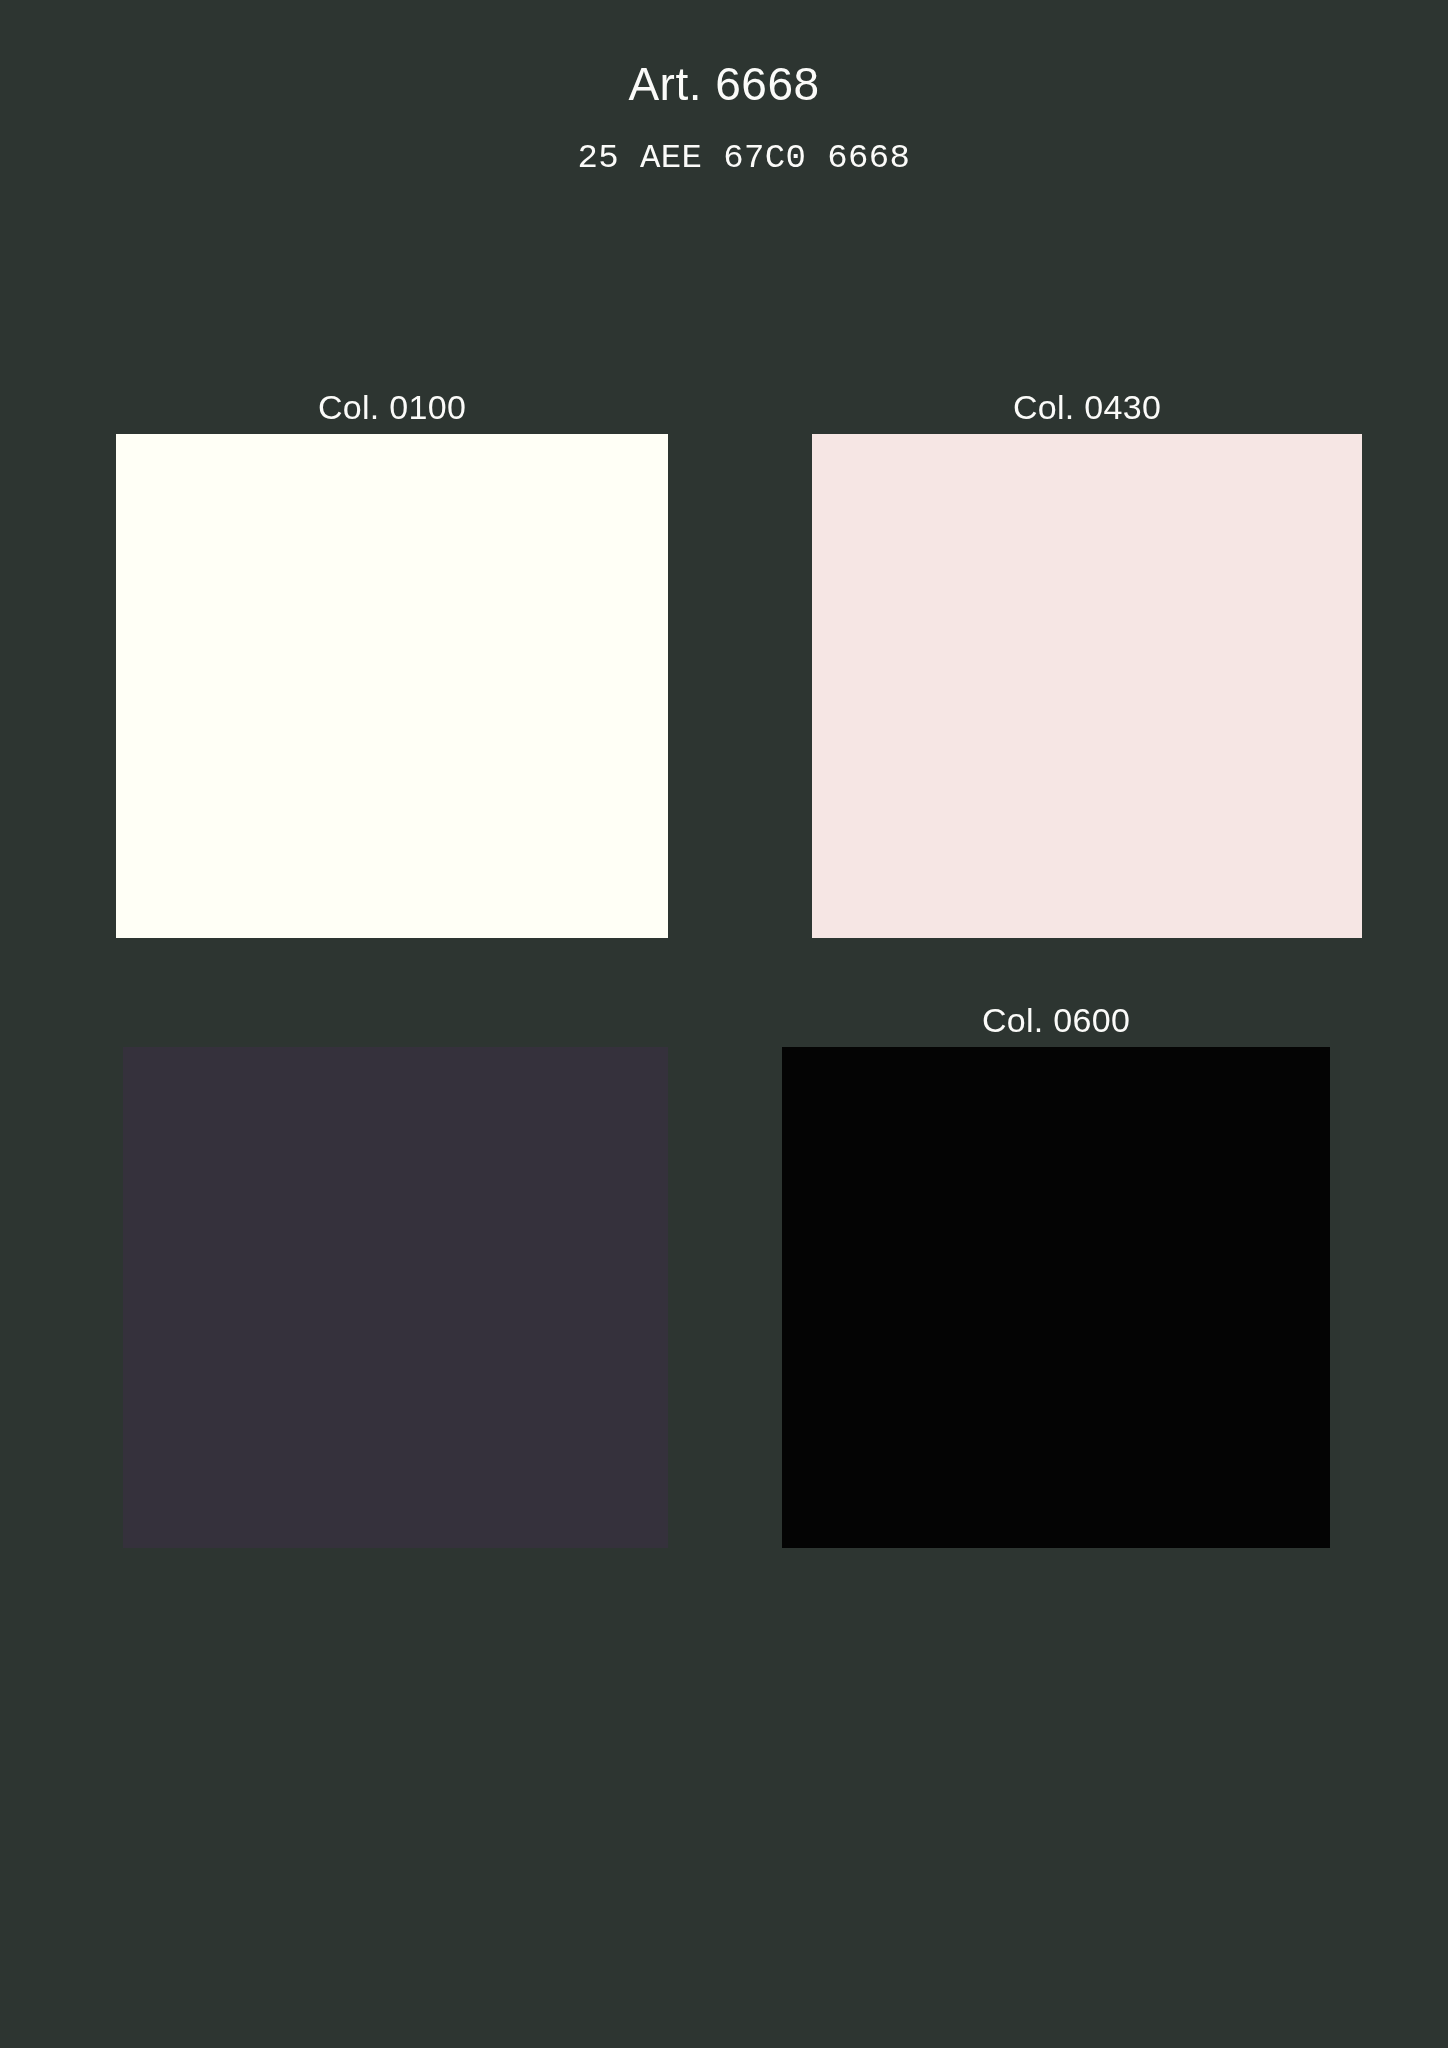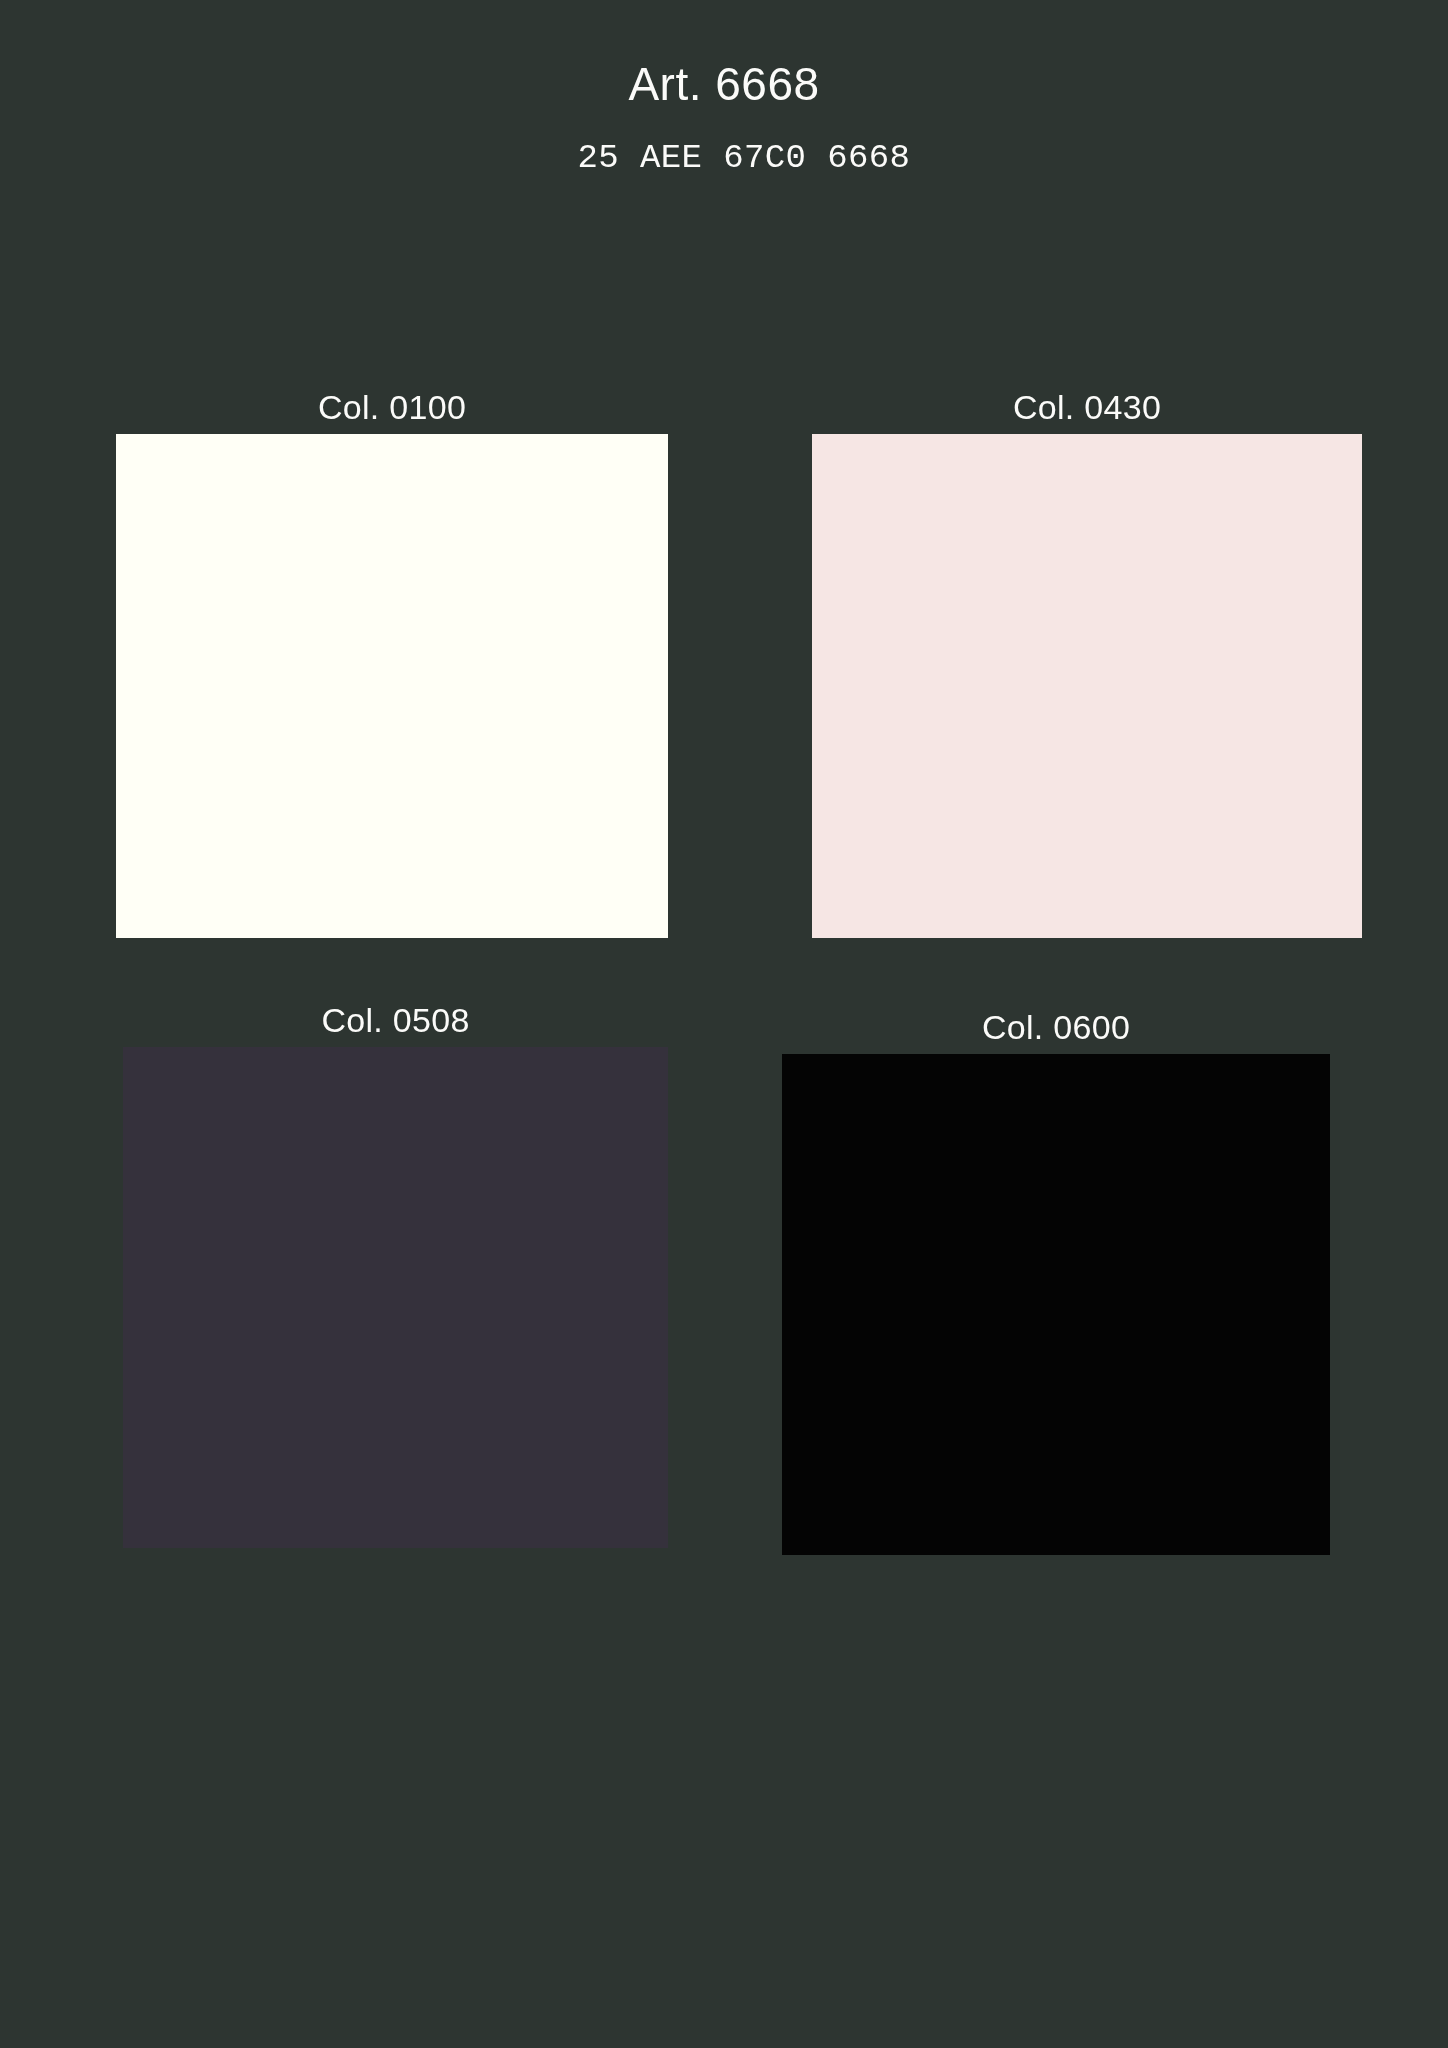--- a/index.html
+++ b/index.html
@@ -99,21 +99,21 @@
     width: 100%;
     height: 100%;
     display: block;
   }
 
   
   .cell-0 { left: 116px;  top: 434px;  width: 552px; height: 504px; }
   .cell-1 { left: 812px;  top: 434px;  width: 550px; height: 504px; }
   
   .cell-2 { left: 123px;  top: 1047px; width: 545px; height: 501px; }
-  .cell-3 { left: 782px;  top: 1047px; width: 548px; height: 501px; margin-top: 7px; }
+  .cell-3 { left: 782px;  top: 1047px; width: 548px; height: 501px; }
 
   .cell-0 .swatch-label,
   .cell-1 .swatch-label { top: -48px; }
   .cell-2 .swatch-label,
   .cell-3 .swatch-label { top: -48px; }
 </style>
 </head>
 <body style="background-color: rgb(45, 53, 49);">
 
 <div class="page" style="background-color: rgb(45, 53, 49);">
@@ -129,21 +129,20 @@
       <div class="swatch-label" style="color: rgb(251, 251, 249);">Col. 0100</div>
       <div class="swatch-chip" style="background-color: rgb(255, 255, 246);"></div>
     </div>
 
     <div class="swatch-cell cell-1">
       <div class="swatch-label" style="color: rgb(251, 251, 249);">Col. 0430</div>
       <div class="swatch-chip" style="background-color: rgb(246, 230, 228);"></div>
     </div>
 
     <div class="swatch-cell cell-2">
-      <div class="swatch-label" style="color: rgb(251, 251, 249);">Col. 0508</div>
       <div class="swatch-chip" style="background-color: rgb(53, 49, 60);"></div>
     </div>
 
     <div class="swatch-cell cell-3">
       <div class="swatch-label" style="color: rgb(251, 251, 249);">Col. 0600</div>
       <div class="swatch-chip" style="background-color: rgb(4, 4, 4);"></div>
     </div>
 
   </div>
 

